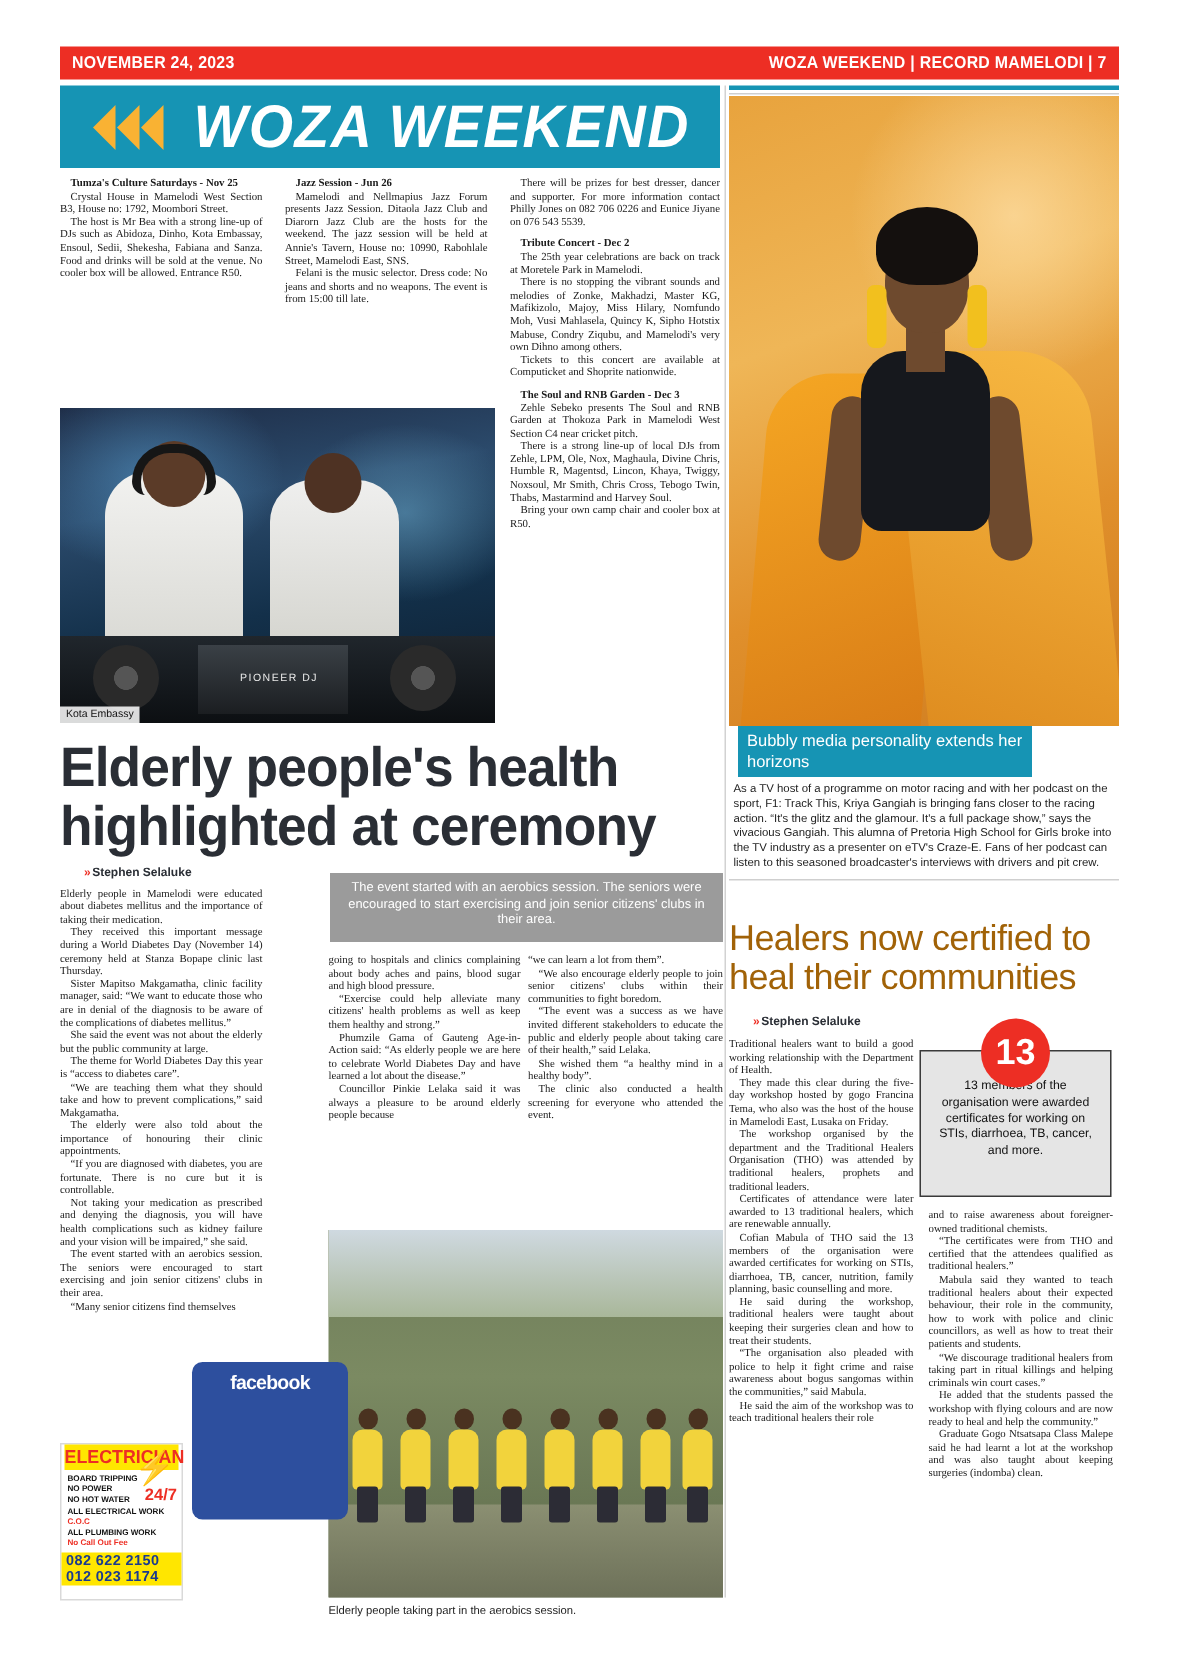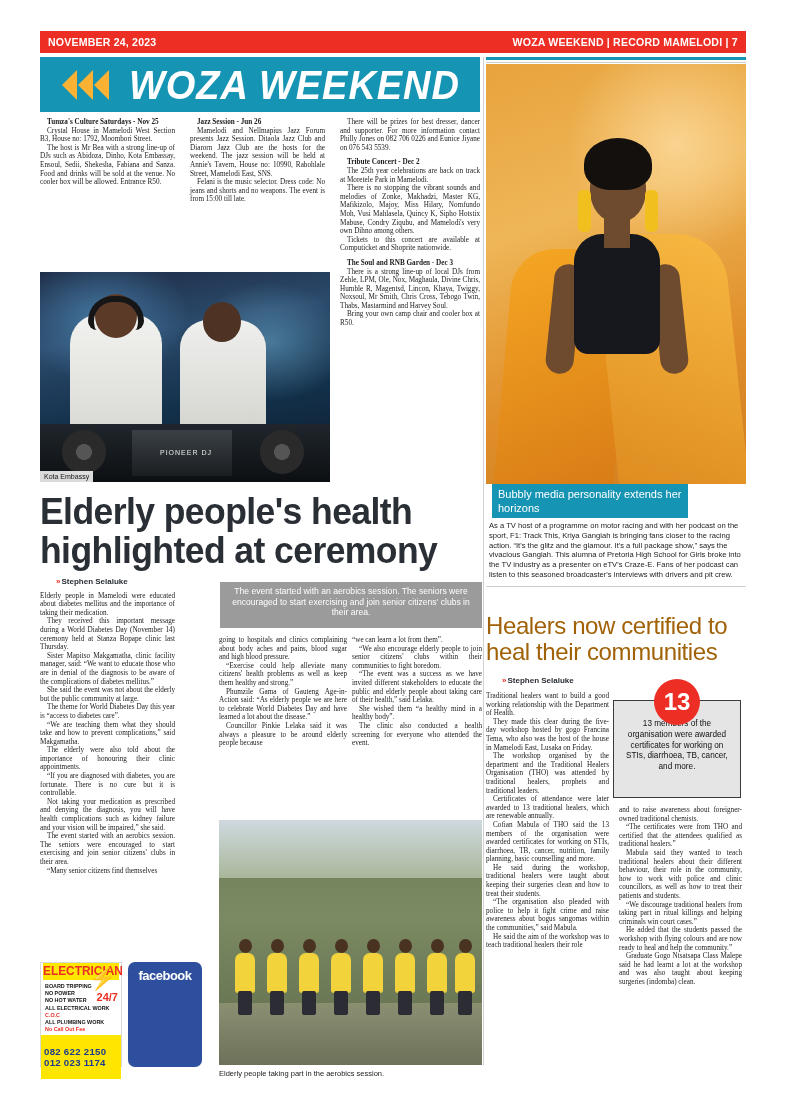--- a/index.html
+++ b/index.html
@@ -160,28 +160,28 @@
   .ad-elec ul { list-style:none; margin:0; padding:3px 4px 0 4px; position:relative; }
   .ad-elec li {
     font-family:"Liberation Sans", sans-serif; font-weight:bold;
     font-size:5.4px; line-height:7.2px; color:#111;
   }
   .ad-elec li.red { color:#ed2e24; }
   .ad-elec .bolt { position:absolute; right:4px; top:-12px; color:#ed2e24;
      font-size:22px; line-height:22px; }
   .ad-elec .h247 { position:absolute; right:3px; top:14px; color:#ed2e24;
      font-family:"Liberation Sans", sans-serif; font-weight:bold; font-size:11px; }
-  .ad-elec .phones { background:#ffe600; padding:11px 3px; margin-top:2px; }
+  .ad-elec .phones { background:#ffe600; padding:0 3px; margin-top:2px; }
   .ad-elec .phones div {
     font-family:"Liberation Sans", sans-serif; font-weight:bold;
     font-size:9.6px; line-height:11px; color:#1a3a8f; letter-spacing:.3px;
   }
 
   .ad-fb {
-    position:absolute; left:128px; top:962px; width:74px; height:105px;
+    position:absolute; left:128px; top:908px; width:104px; height:105px;
     background:#2d4f9e; border-radius:7px; color:#fff; text-align:center;
     padding-top:6px;
   }
   .ad-fb .wordmark {
     font-family:"Liberation Sans", sans-serif; font-weight:bold;
     font-size:13px; letter-spacing:-.5px;
   }
   .ad-fb .txt {
     font-family:"Liberation Sans", sans-serif; font-size:7.2px;
     line-height:9.6px; padding:4px 7px 0 7px;
@@ -295,20 +295,21 @@
       <p>Felani is the music selector. Dress code: No jeans and shorts and no weapons. The event is from 15:00 till late.</p>
     </div>
 
     <div class="ev-col c3 body-text">
       <p>There will be prizes for best dresser, dancer and supporter. For more information contact Philly Jones on 082 706 0226 and Eunice Jiyane on 076 543 5539.</p>
       <p class="sub-head" style="margin-top:6px">Tribute Concert - Dec 2</p>
       <p>The 25th year celebrations are back on track at Moretele Park in Mamelodi.</p>
       <p>There is no stopping the vibrant sounds and melodies of Zonke, Makhadzi, Master KG, Mafikizolo, Majoy, Miss Hilary, Nomfundo Moh, Vusi Mahlasela, Quincy K, Sipho Hotstix Mabuse, Condry Ziqubu, and Mamelodi's very own Dihno among others.</p>
       <p>Tickets to this concert are available at Computicket and Shoprite nationwide.</p>
       <p class="sub-head" style="margin-top:6px">The Soul and RNB Garden - Dec 3</p>
+      <p>Zehle Sebeko presents The Soul and RNB Garden at Thokoza Park in Mamelodi West Section C4 near cricket pitch.</p>
       <p>There is a strong line-up of local DJs from Zehle, LPM, Ole, Nox, Maghaula, Divine Chris, Humble R, Magentsd, Lincon, Khaya, Twiggy, Noxsoul, Mr Smith, Chris Cross, Tebogo Twin, Thabs, Mastarmind and Harvey Soul.</p>
       <p>Bring your own camp chair and cooler box at R50.</p>
     </div>
   </div>
 
   <div class="photo1">
     <div class="glow1"></div>
     <div class="glow2"></div>
     <div class="dj1"></div>
     <div class="head1"></div>
@@ -469,21 +470,21 @@
     <p>Certificates of attendance were later awarded to 13 traditional healers, which are renewable annually.</p>
     <p>Cofian Mabula of THO said the 13 members of the organisation were awarded certificates for working on STIs, diarrhoea, TB, cancer, nutrition, family planning, basic counselling and more.</p>
     <p>He said during the workshop, traditional healers were taught about keeping their surgeries clean and how to treat their students.</p>
     <p>“The organisation also pleaded with police to help it fight crime and raise awareness about bogus sangomas within the communities,” said Mabula.</p>
     <p>He said the aim of the workshop was to teach traditional healers their role</p>
   </div>
 
   <div class="rc-col rc-b body-text">
     <p class="noind">and to raise awareness about foreigner-owned traditional chemists.</p>
     <p>“The certificates were from THO and certified that the attendees qualified as traditional healers.”</p>
-    <p>Mabula said they wanted to teach traditional healers about their different behaviour, their role in the community, how to work with police and clinic councillors, as well as how to treat their patients and students.</p>
+    <p>Mabula said they wanted to teach traditional healers about their expected behaviour, their role in the community, how to work with police and clinic councillors, as well as how to treat their patients and students.</p>
     <p>“We discourage traditional healers from taking part in ritual killings and helping criminals win court cases.”</p>
     <p>He added that the students passed the workshop with flying colours and are now ready to heal and help the community.”</p>
     <p>Graduate Gogo Ntsatsapa Class Malepe said he had learnt a lot at the workshop and was also taught about keeping surgeries (indomba) clean.</p>
   </div>
 
   <div class="vline" style="left:483px; top:57px; height:1008px;"></div>
 
 </div>
 
 </body></html>

